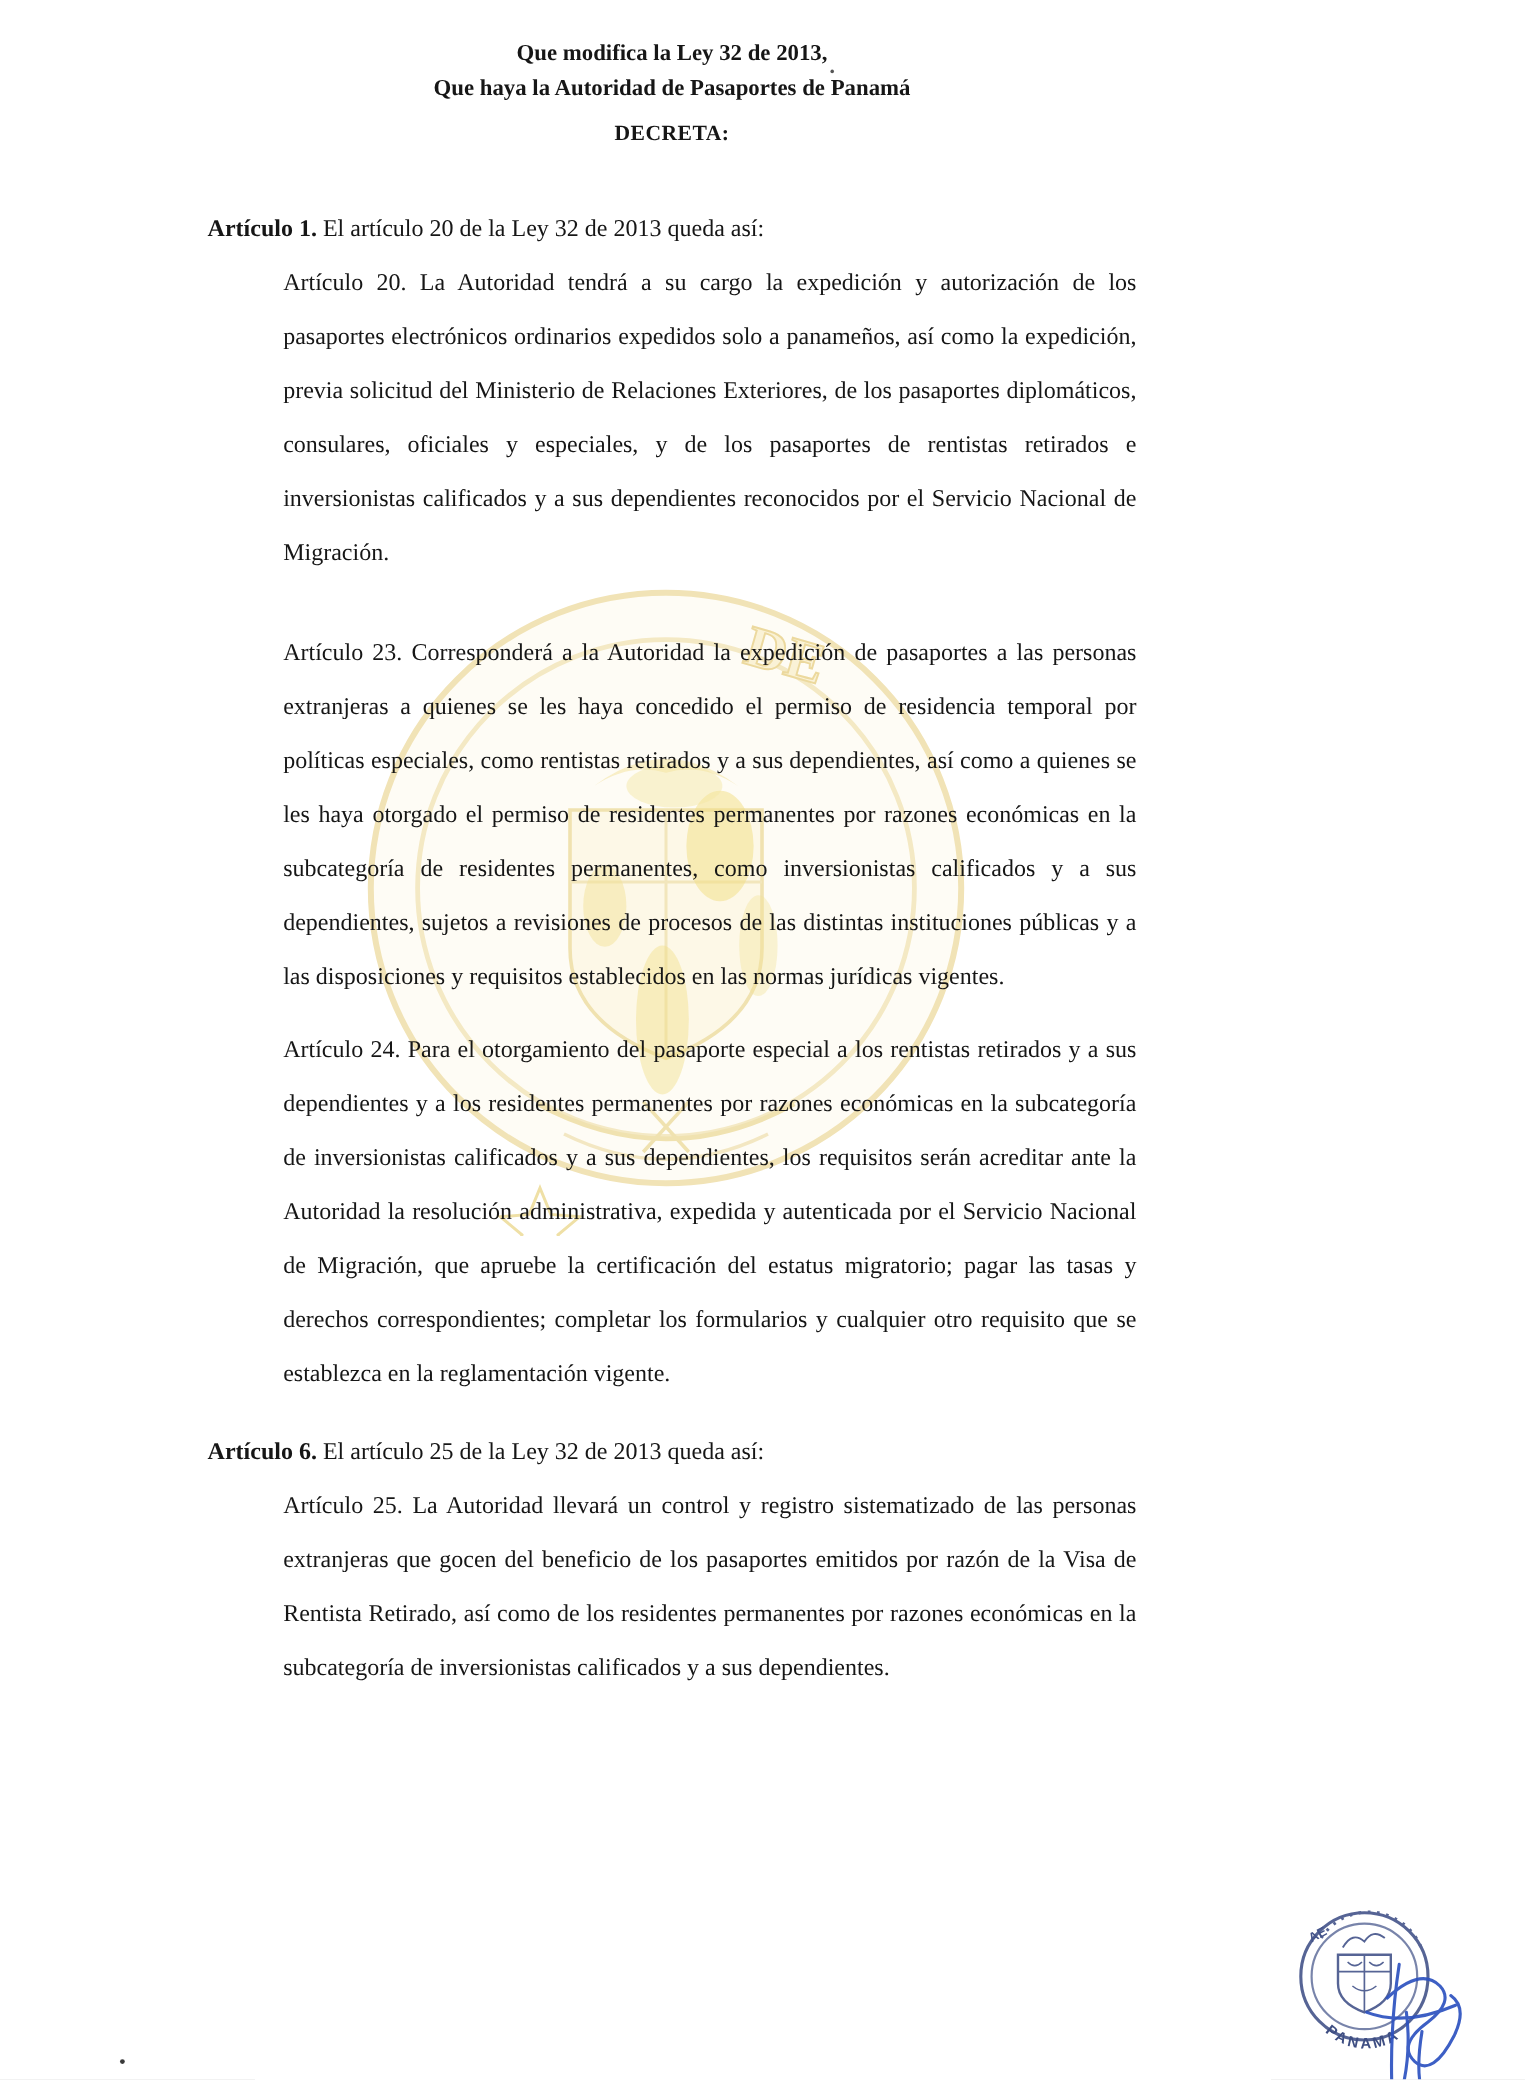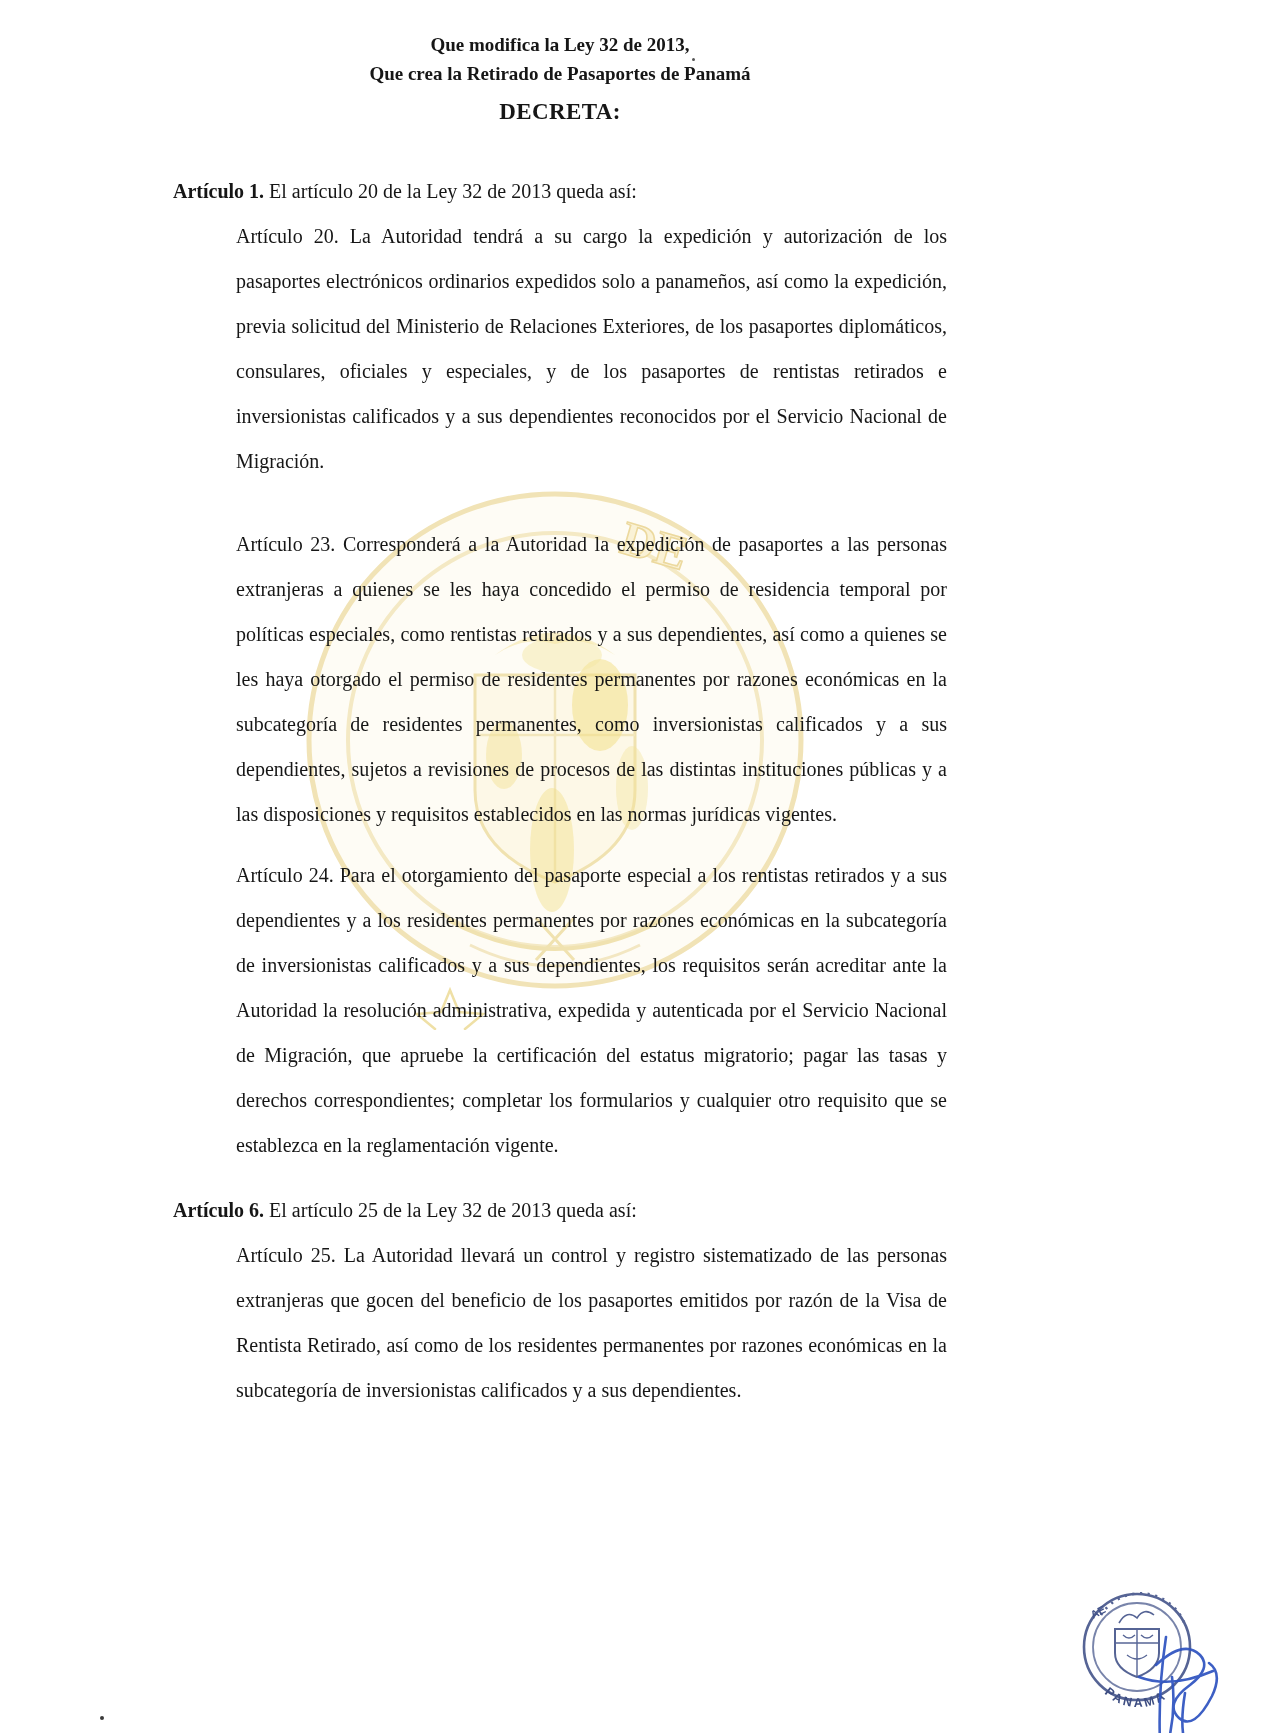--- a/index.html
+++ b/index.html
@@ -9,21 +9,21 @@
     margin:0 auto;
     background:#ffffff;
     font-family:"Liberation Serif","DejaVu Serif",serif;
     color:#161616;
     overflow:hidden;
   }
   .watermark{position:absolute;left:300px;top:450px;width:520px;height:580px;z-index:0;pointer-events:none;}
   .content{position:absolute;left:173px;top:0;width:774px;z-index:1;}
   .title{ text-align:center;font-weight:bold;font-size:19px;line-height:29px;margin-top:30px;}
   .assembly{text-align:center;font-weight:bold;font-size:21px;line-height:29px;margin-top:30px;letter-spacing:.4px;}
-  .decree{ text-align:center;font-weight:bold;font-size:23px;line-height:29px;margin-top:9px;letter-spacing:.4px;}
+  .decree{ text-align:center;font-weight:bold;font-size:18px;line-height:29px;margin-top:9px;letter-spacing:.4px;}
   .article{margin:0;}
   .a1{margin-top:43px;}
   .a2{margin-top:38px;}
   .a3{margin-top:16px;}
   .a4{margin-top:20px;}
   .art-head{margin:0;font-size:20px;line-height:45px;}
   .art-head b{font-weight:bold;}
   .art-body{margin:0 0 0 63px;font-size:20px;line-height:45px;text-align:justify;}
   .art-body b{font-weight:normal;}
   .indent-first{text-indent:64px;}
@@ -52,21 +52,21 @@
     <path d="M150 540 l9 22 24 2 -18 15 6 23 -21 -13 -21 13 6 -23 -18 -15 24 -2 z" fill="none" stroke="#efe0a6" stroke-width="2.5"></path>
     <path d="M148 470 q107 58 214 0" fill="none" stroke="#f0e2b0" stroke-width="4"></path>
     <path d="M170 495 q85 42 170 0" fill="none" stroke="#f3e7c2" stroke-width="3"></path>
     <path d="M236 468 l38 42 m0 -42 l-38 42" stroke="#f0e2b0" stroke-width="3" fill="none"></path>
   </svg>
 
   <div class="content">
 
     <div class="title">
       <div>Que modifica la Ley 32 de 2013,</div>
-      <div>Que crea la Retirado de Pasaportes de Panamá</div>
+      <div>Que haya la Autoridad de Pasaportes de Panamá</div>
     </div>
 
     <div class="decree">DECRETA:</div>
 
     <section class="article a1">
       <p class="art-head"><b>Artículo 1.</b><span> El artículo 20 de la Ley 32 de 2013 queda así:</span></p>
       <p class="art-body"><b>Artículo 20.</b><span> La Autoridad tendrá a su cargo la expedición y autorización de los pasaportes electrónicos ordinarios expedidos solo a panameños, así como la expedición, previa solicitud del Ministerio de Relaciones Exteriores, de los pasaportes diplomáticos, consulares, oficiales y especiales, y de los pasaportes de rentistas retirados e inversionistas calificados y a sus dependientes reconocidos por el Servicio Nacional de Migración.</span></p>
     </section>
 
     <section class="article a2">

